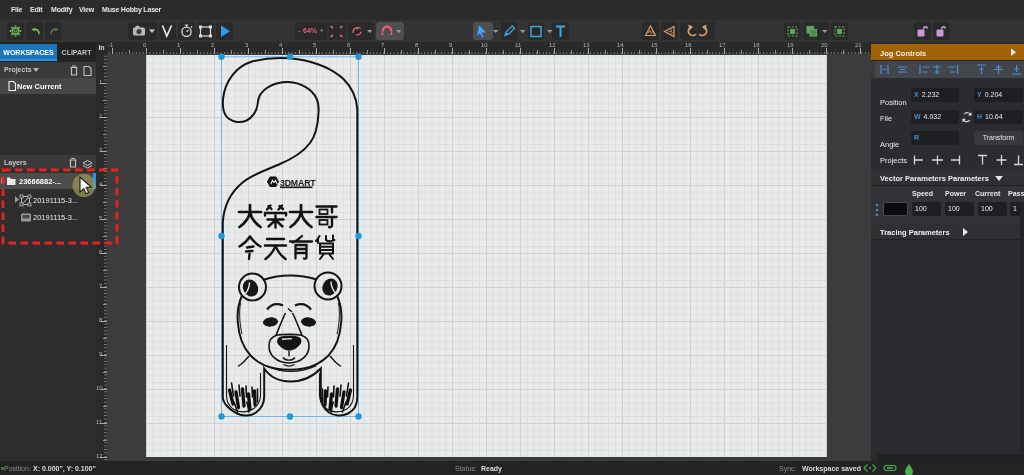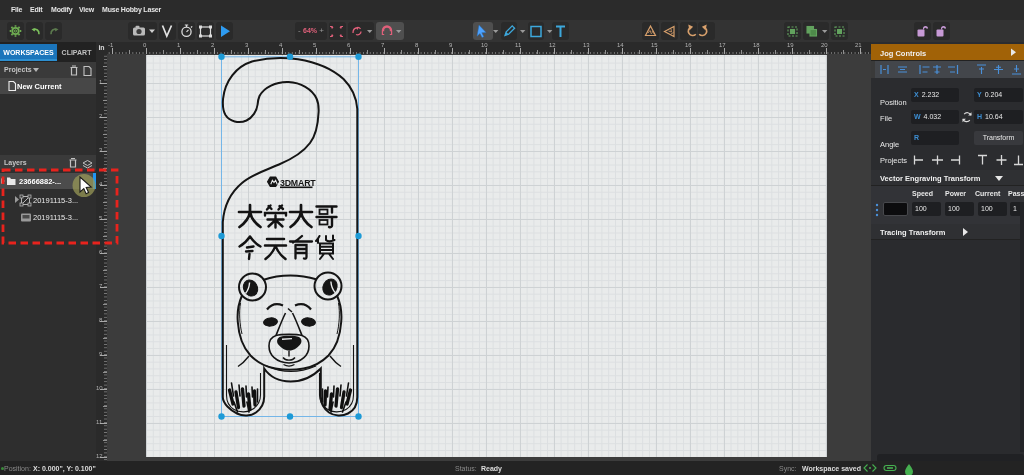--- a/index.html
+++ b/index.html
@@ -333,21 +333,21 @@
       <g stroke="#d8d8d8" stroke-width="1.3" fill="none">
         <path d="M43.5 3.5v9M43.5 8h8.5"></path>
         <path d="M61 8h11M66.5 3.5v9"></path>
         <path d="M88.5 3.5v9M88.5 8h-8.5"></path>
         <path d="M107 3.5h9M111.5 3.5v9"></path>
         <path d="M125.5 8h10M130.5 3v10"></path>
         <path d="M143 12.5h9M147.5 12.5v-9"></path>
       </g>
     </svg>
     <div class="rhead" style="top:128px;height:16px;background:#2f3033">
-        <span style="position:absolute;left:9px;top:4px">Vector Engraving Transform</span>
+        <span style="position:absolute;left:9px;top:4px">Vector Parameters Parameters</span>
       <svg width="153" height="16">
           <path d="M124 6l4 5 4-5z" fill="#e8e8e8"></path>
         </svg>
     </div>
     <div class="abs" style="left:0;top:144px;width:153px;height:60px;background:#323337">
       <span style="position:absolute;left:41px;top:4px;font-size:7px;font-weight:bold;color:#e8e8e8">Speed</span>
       <span style="position:absolute;left:74px;top:4px;font-size:7px;font-weight:bold;color:#e8e8e8">Power</span>
       <span style="position:absolute;left:104px;top:4px;font-size:7px;font-weight:bold;color:#e8e8e8">Current</span>
       <span style="position:absolute;left:137px;top:4px;font-size:7px;font-weight:bold;color:#e8e8e8">Passes</span>
       <svg width="10" height="20" style="left:3px;top:58px;top:16px">
@@ -355,21 +355,21 @@
           <circle cx="3" cy="8" r="1.2" fill="#4a90d9"></circle>
           <circle cx="3" cy="13" r="1.2" fill="#4a90d9"></circle>
         </svg>
       <div class="abs" style="left:12px;top:16px;width:25px;height:14px;background:#0c0c0e;border:1px solid #47484c;border-radius:2px"></div>
       <div class="rinput" style="left:41px;top:16px;width:29px;padding-left:3px">100</div>
       <div class="rinput" style="left:74px;top:16px;width:29px;padding-left:3px">100</div>
       <div class="rinput" style="left:107px;top:16px;width:29px;padding-left:3px">100</div>
       <div class="rinput" style="left:139px;top:16px;width:14px;padding-left:3px">1</div>
     </div>
     <div class="rhead" style="top:182px;height:16px;background:#2f3033">
-        <span style="position:absolute;left:9px;top:4px">Tracing Transform</span>
+        <span style="position:absolute;left:9px;top:4px">Tracing Parameters</span>
       <svg width="153" height="16">
           <path d="M92 4l5 4-5 4z" fill="#e8e8e8"></path>
         </svg>
     </div>
     <div class="abs" style="left:0;top:198px;width:153px;height:221px;background:#2a2b2e"></div>
     <div class="abs" style="left:6px;top:412px;width:147px;height:8px;background:#202124;border-radius:3px"></div>
     <div class="abs" style="left:149px;top:160px;width:4px;height:250px;background:#232427"></div>
   </div>
   <div class="abs" id="status">
     <span class="dim" style="left:4px">Position:</span>

